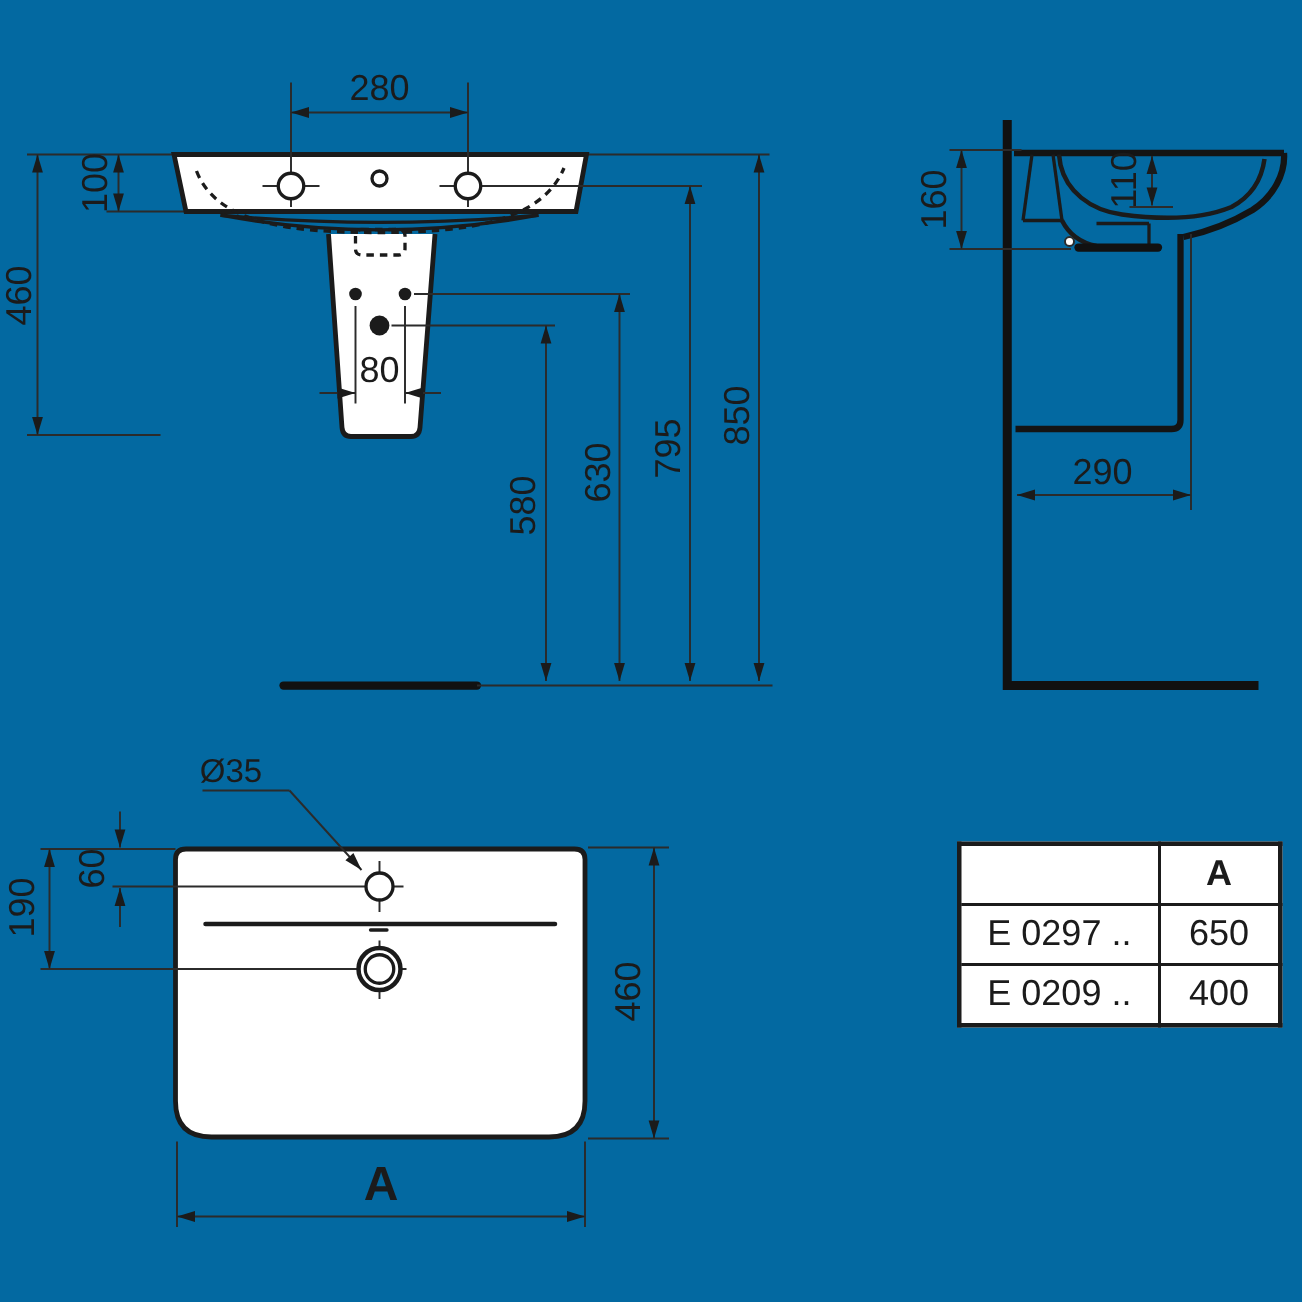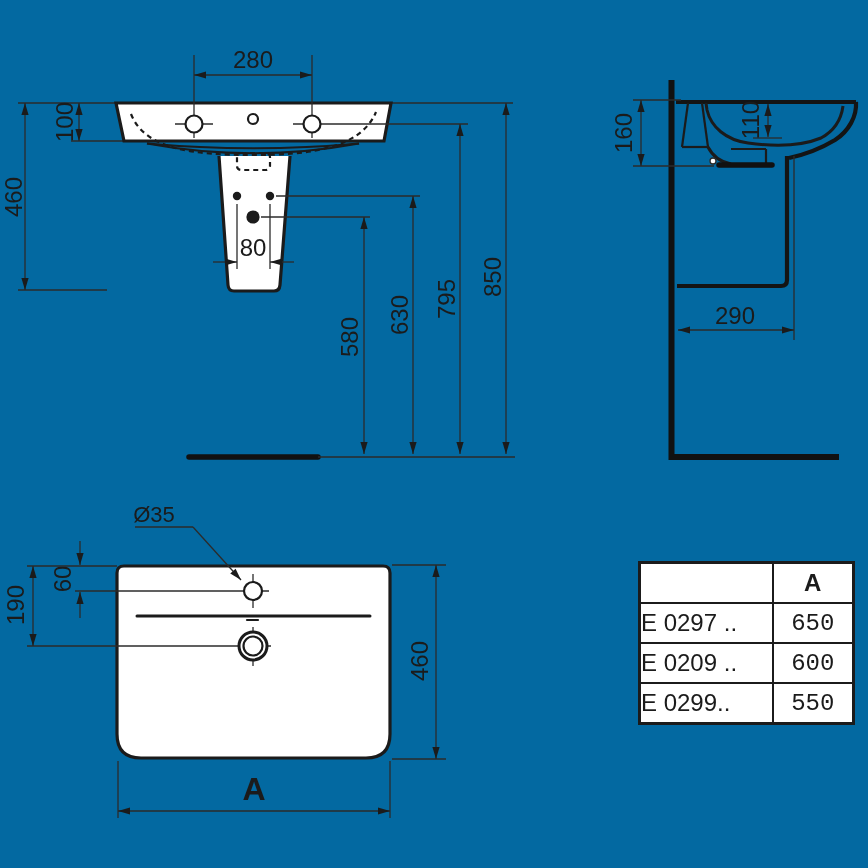--- a/index.html
+++ b/index.html
@@ -24,22 +24,22 @@
   .dot{fill:#1b1b1b;stroke:none;}
   .rnd{stroke-linecap:round;}
   
   .spec-table{position:absolute;left:638px;top:561px;border-collapse:collapse;background:#fff;
               color:#1b1b1b;font-size:24px;table-layout:fixed;}
   .spec-table,.spec-table td,.spec-table th{border:2.6px solid #1b1b1b;}
   .spec-table{border-width:3px;}
   .spec-table td,.spec-table th{height:38px;padding:0;}
   .col-model{width:133px;}
   .col-a{width:81px;}
-  .cell-model{text-align:left;padding-left:14px;}
-  .cell-val{text-align:center;font-family:Liberation Mono, monospace;}
+  .cell-model{text-align:center;padding-left:14px;}
+  .cell-val{text-align:center;}
   .spec-table th{font-weight:bold;text-align:center;}
 </style>
 </head>
 <body>
 
 <div class="canvas">
 
 <svg width="868" height="868" viewBox="0 0 868 868">
   <defs>
     <marker id="arw" markerUnits="userSpaceOnUse" markerWidth="14" markerHeight="10" refX="13" refY="5" orient="auto-start-reverse">
@@ -221,22 +221,18 @@
         <tr>
     <td class="cell-model"></td>
     <th>A</th>
   </tr>
   <tr>
     <td class="cell-model">E 0297 ..</td>
     <td class="cell-val">650</td>
   </tr>
   <tr>
     <td class="cell-model">E 0209 ..</td>
-    <td class="cell-val">600</td>
-  </tr>
-  <tr>
-    <td class="cell-model">E 0299..</td>
-    <td class="cell-val">550</td>
+    <td class="cell-val">400</td>
   </tr>
 </tbody>
     </table>
 
 </div>
 
 </body></html>

